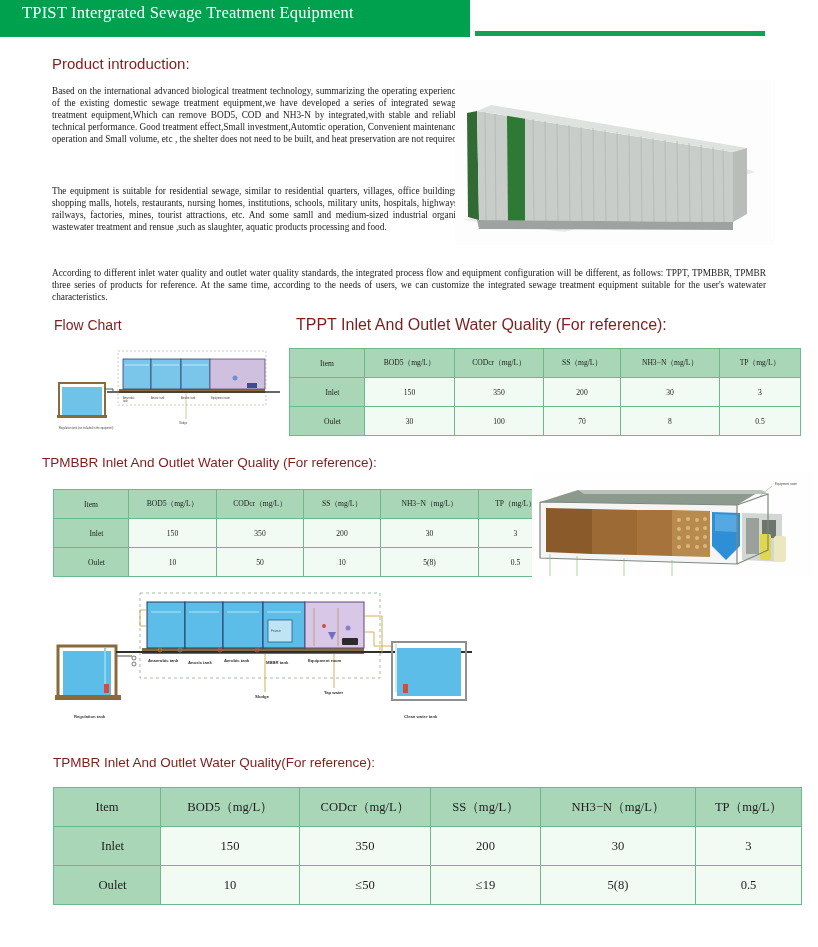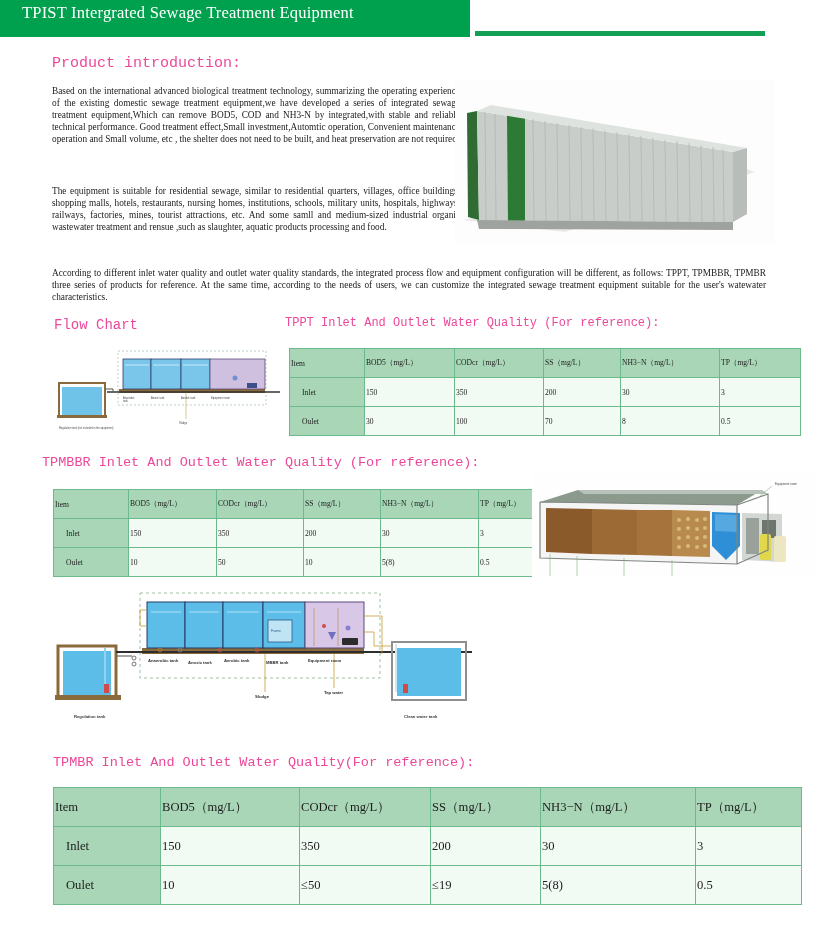--- a/index.html
+++ b/index.html
@@ -19,22 +19,22 @@
   .header-title{
     position:absolute;left:22px;top:3px;
     font-size:16.5px;letter-spacing:.2px;color:#ffffff;
     font-family:"Liberation Serif", serif;
     white-space:nowrap;
   }
   .header-rule{position:absolute;left:475px;top:31px;width:290px;height:5px;background:#12a055;}
 
   
   .h-green{
-    color:#ec4899;
-    font-family:Liberation Mono, monospace;
+    color:#7f1d1d;
+    font-family:Liberation Sans, sans-serif;
     white-space:nowrap;
   }
 
   .intro-title{position:absolute;left:52px;top:55px;font-size:15px;}
 
   
   .intro-text{
     position:absolute;left:52px;top:86px;width:408px;
     font-size:9.3px;line-height:11.9px;
     text-align:justify;
@@ -49,33 +49,34 @@
     position:absolute;left:52px;top:268px;width:714px;
     font-size:9.3px;line-height:11.9px;
     text-align:justify;color:#1b1b1b;
   }
 
   
   .photo{position:absolute;left:455px;top:80px;width:320px;height:165px;}
 
   
   .flow-title{position:absolute;left:54px;top:317px;font-size:14px;}
-  .tppt-title{position:absolute;left:285px;top:316px;font-size:12px;}
+  .tppt-title{position:absolute;left:296px;top:316px;font-size:16px;}
   .flowchart-small{position:absolute;left:55px;top:345px;width:225px;height:90px;}
 
   
   table{border-collapse:collapse;}
   .tbl{
     position:absolute;
     font-family:"Liberation Serif", serif;
     color:#1d1d1d;
     background:#ffffff;
   }
   .tbl td{
     border:1px solid #6cba8c;
+    text-align:center;
     vertical-align:middle;
     white-space:nowrap;
     font-family:Liberation Serif, serif;
   }
   .tbl .hdr td{background:#a8d6b6;}
   .tbl .row td{background:#f2faf4;}
   .tbl .row td.itemcell{background:#a8d6b6;padding-left:12px;}
   .tbl .hdr td.itemcell{background:#a8d6b6;}
 
   

